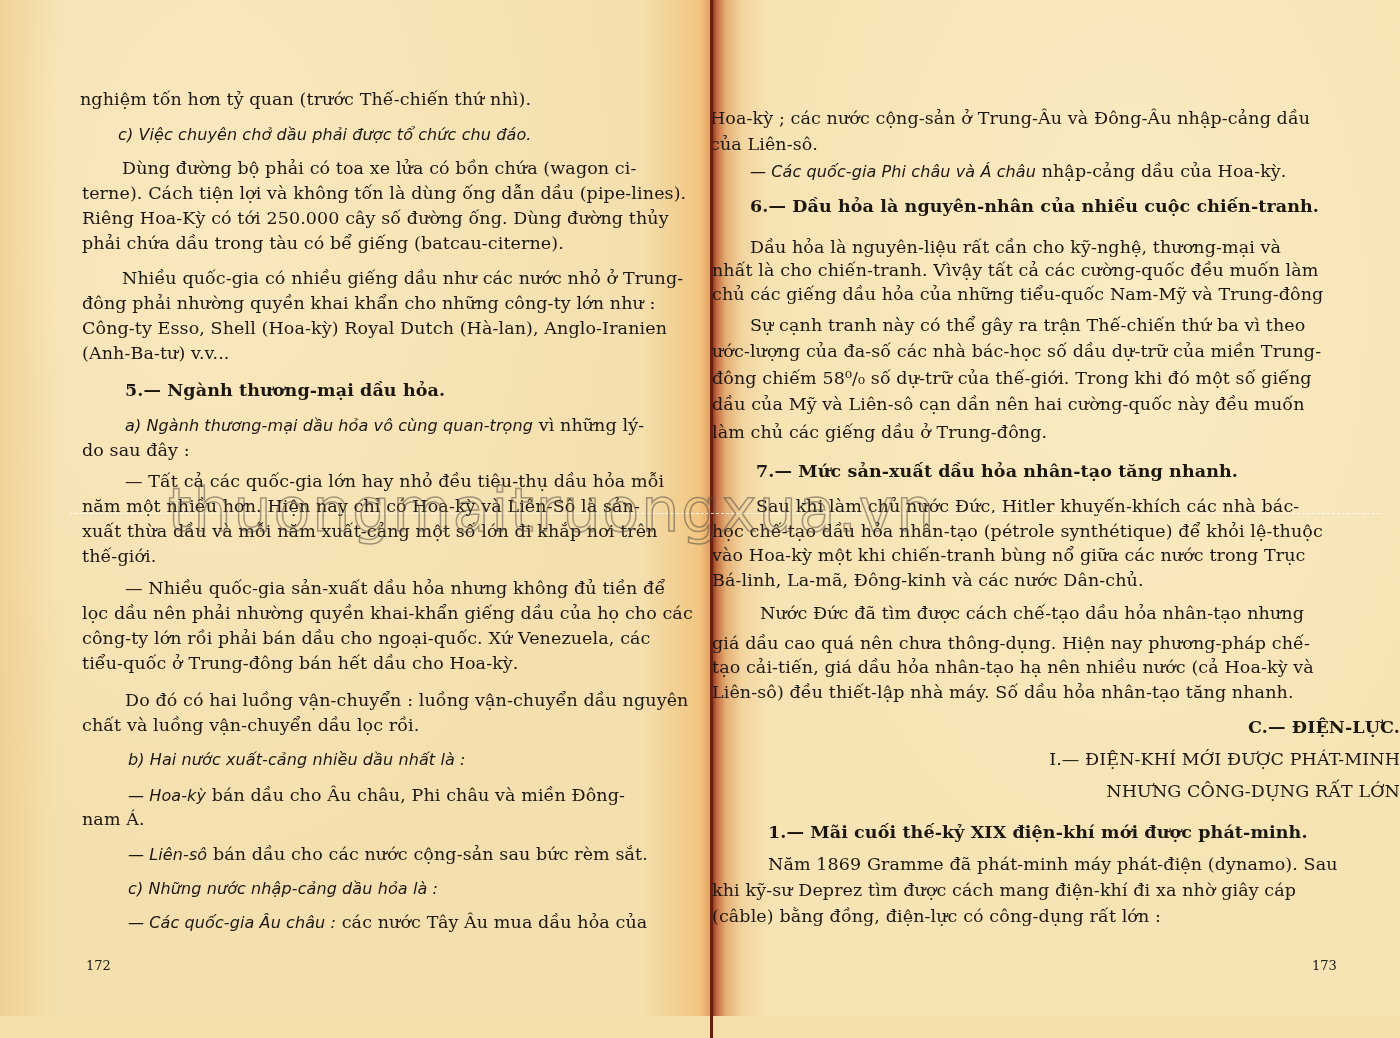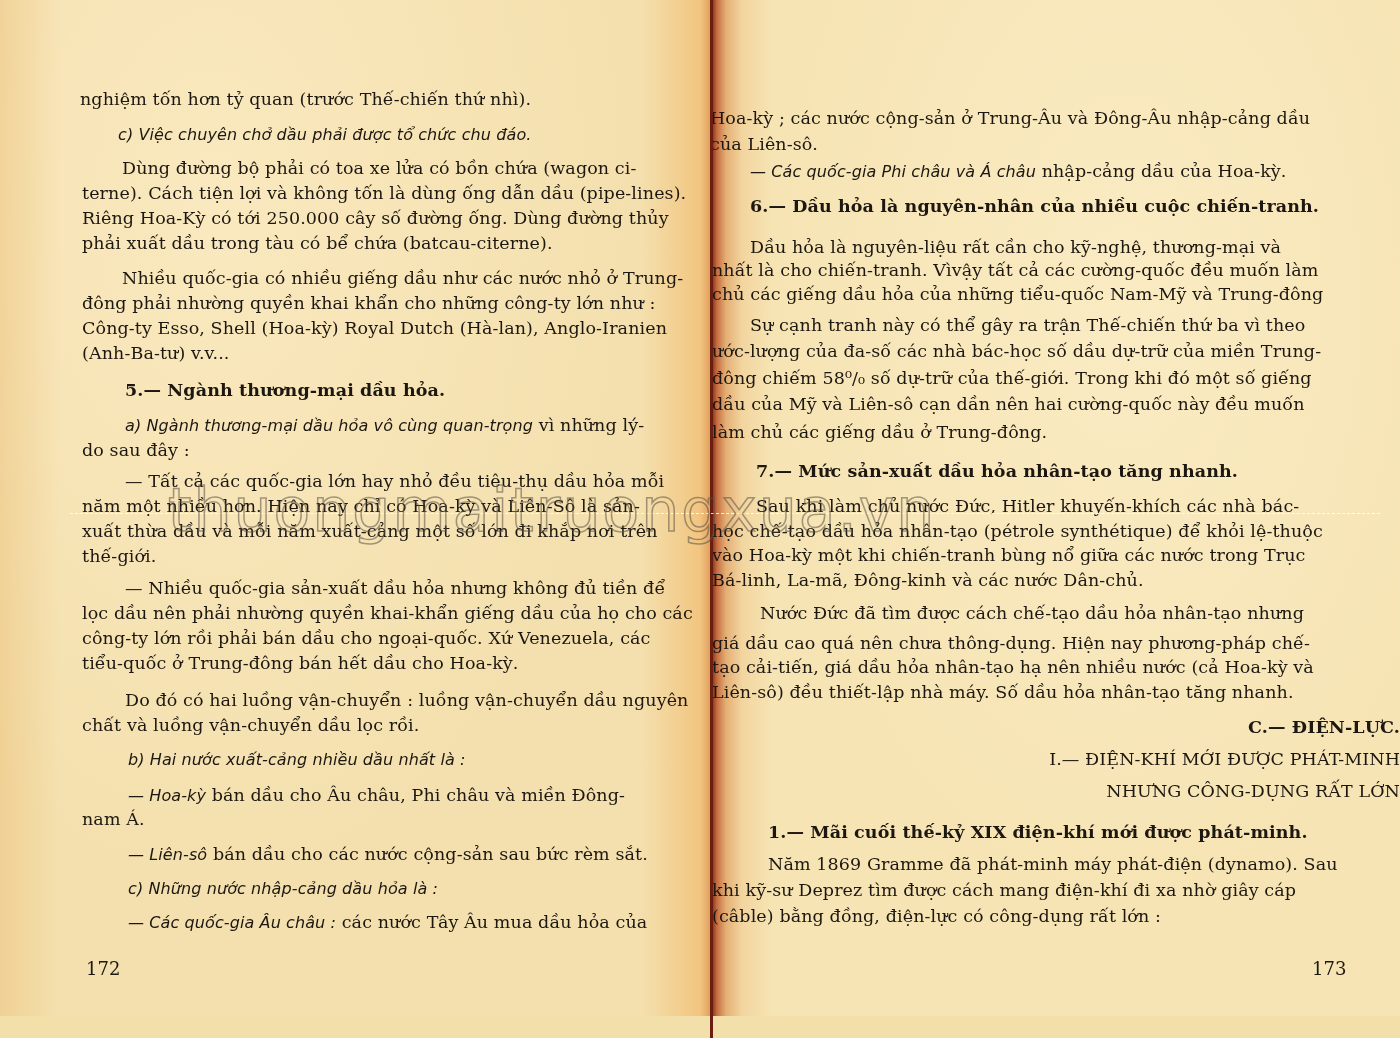--- a/index.html
+++ b/index.html
@@ -32,21 +32,21 @@
     position: absolute; left: 710px; top: 0; width: 3px; height: 1038px;
     background: #6b1d10;
   }
   .line {
     position: absolute; white-space: nowrap;
     font-size: 17.5px; line-height: 22px; letter-spacing: 0.1px;
   }
   .it { font-family: "DejaVu Sans", "Liberation Sans", sans-serif; font-style: italic; font-size: 16px; }
   .b { font-weight: bold; }
   .center { text-align: right; }
-  .pnum { position: absolute; font-size: 18px; }
+  .pnum { position: absolute; font-size: 13px; }
   .watermark {
     position: absolute; left: 168px; top: 455px; width: 1200px; height: 110px;
     font-family: "DejaVu Sans", "Liberation Sans", sans-serif;
     font-size: 60px; line-height: 110px; letter-spacing: 2px;
     color: transparent; -webkit-text-stroke: 1.5px rgba(90,80,70,0.55);
     white-space: nowrap; pointer-events: none;
   }
   .wm-line {
     position: absolute; left: 70px; top: 513px; width: 1310px; height: 0;
     border-top: 1px dashed rgba(255,255,255,0.85);
@@ -54,21 +54,21 @@
 </style>
 </head>
 <body>
 
 <div class="page page-left">
   <div class="line" style="left:80px;top:88px">nghiệm tốn hơn tỷ quan (trước Thế-chiến thứ nhì).</div>
   <div class="line it" style="left:118px;top:124px">c) Việc chuyên chở dầu phải được tổ chức chu đáo.</div>
   <div class="line" style="left:122px;top:157px">Dùng đường bộ phải có toa xe lửa có bồn chứa (wagon ci-</div>
   <div class="line" style="left:82px;top:182px">terne). Cách tiện lợi và không tốn là dùng ống dẫn dầu (pipe-lines).</div>
   <div class="line" style="left:82px;top:207px">Riêng Hoa-Kỳ có tới 250.000 cây số đường ống. Dùng đường thủy</div>
-  <div class="line" style="left:82px;top:232px">phải xuất dầu trong tàu có bể chứa (batcau-citerne).</div>
+  <div class="line" style="left:82px;top:232px">phải chứa dầu trong tàu có bể giếng (batcau-citerne).</div>
   <div class="line" style="left:122px;top:267px">Nhiều quốc-gia có nhiều giếng dầu như các nước nhỏ ở Trung-</div>
   <div class="line" style="left:82px;top:292px">đông phải nhường quyền khai khẩn cho những công-ty lớn như :</div>
   <div class="line" style="left:82px;top:317px">Công-ty Esso, Shell (Hoa-kỳ) Royal Dutch (Hà-lan), Anglo-Iranien</div>
   <div class="line" style="left:82px;top:342px">(Anh-Ba-tư) v.v...</div>
   <div class="line b" style="left:125px;top:379px">5.— Ngành thương-mại dầu hỏa.</div>
   <div class="line" style="left:125px;top:414px"><span class="it">a) Ngành thương-mại dầu hỏa vô cùng quan-trọng</span><span> vì những lý-</span></div>
   <div class="line" style="left:82px;top:439px">do sau đây :</div>
   <div class="line" style="left:125px;top:470px">— Tất cả các quốc-gia lớn hay nhỏ đều tiêu-thụ dầu hỏa mỗi</div>
   <div class="line" style="left:82px;top:495px">năm một nhiều hơn. Hiện nay chỉ có Hoa-kỳ và Liên-Sô là sản-</div>
   <div class="line" style="left:82px;top:520px">xuất thừa dầu và mỗi năm xuất-cảng một số lớn đi khắp nơi trên</div>

